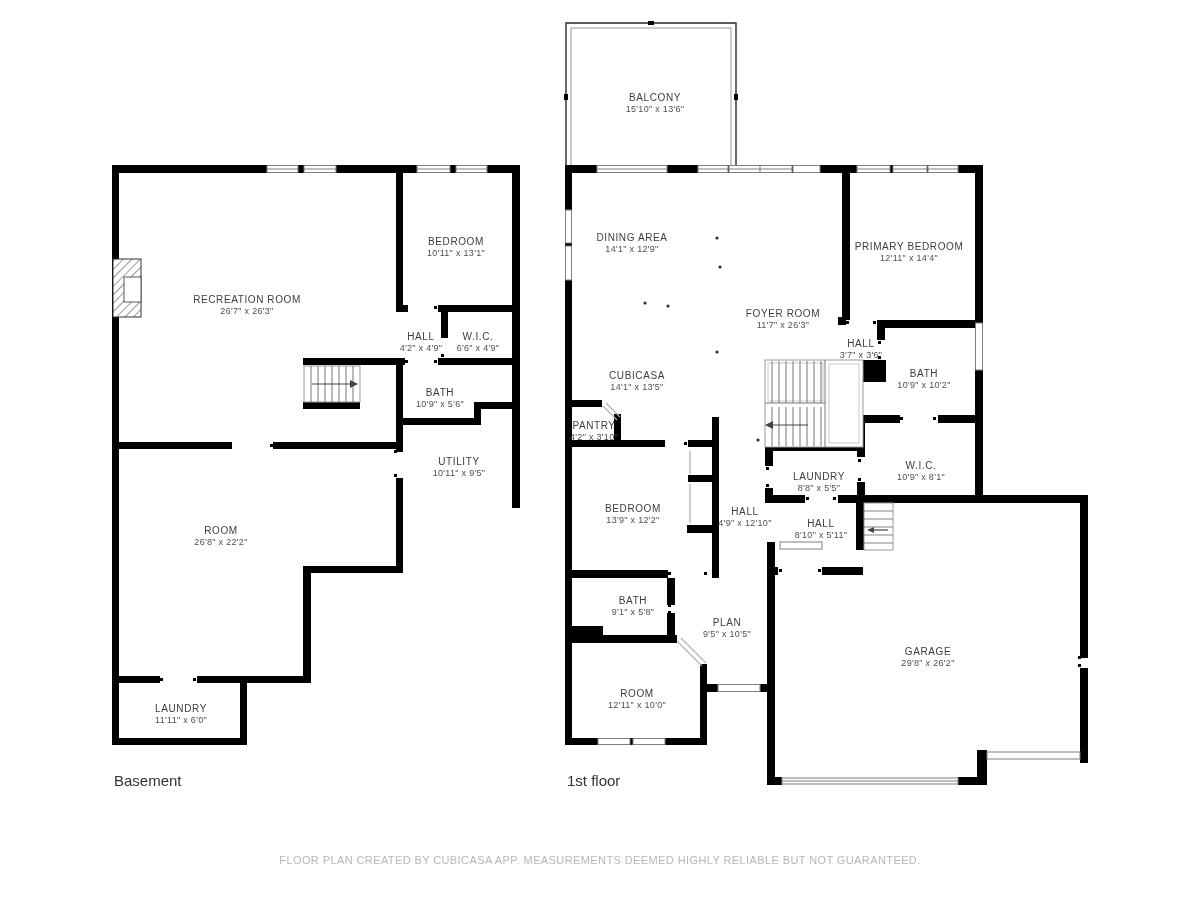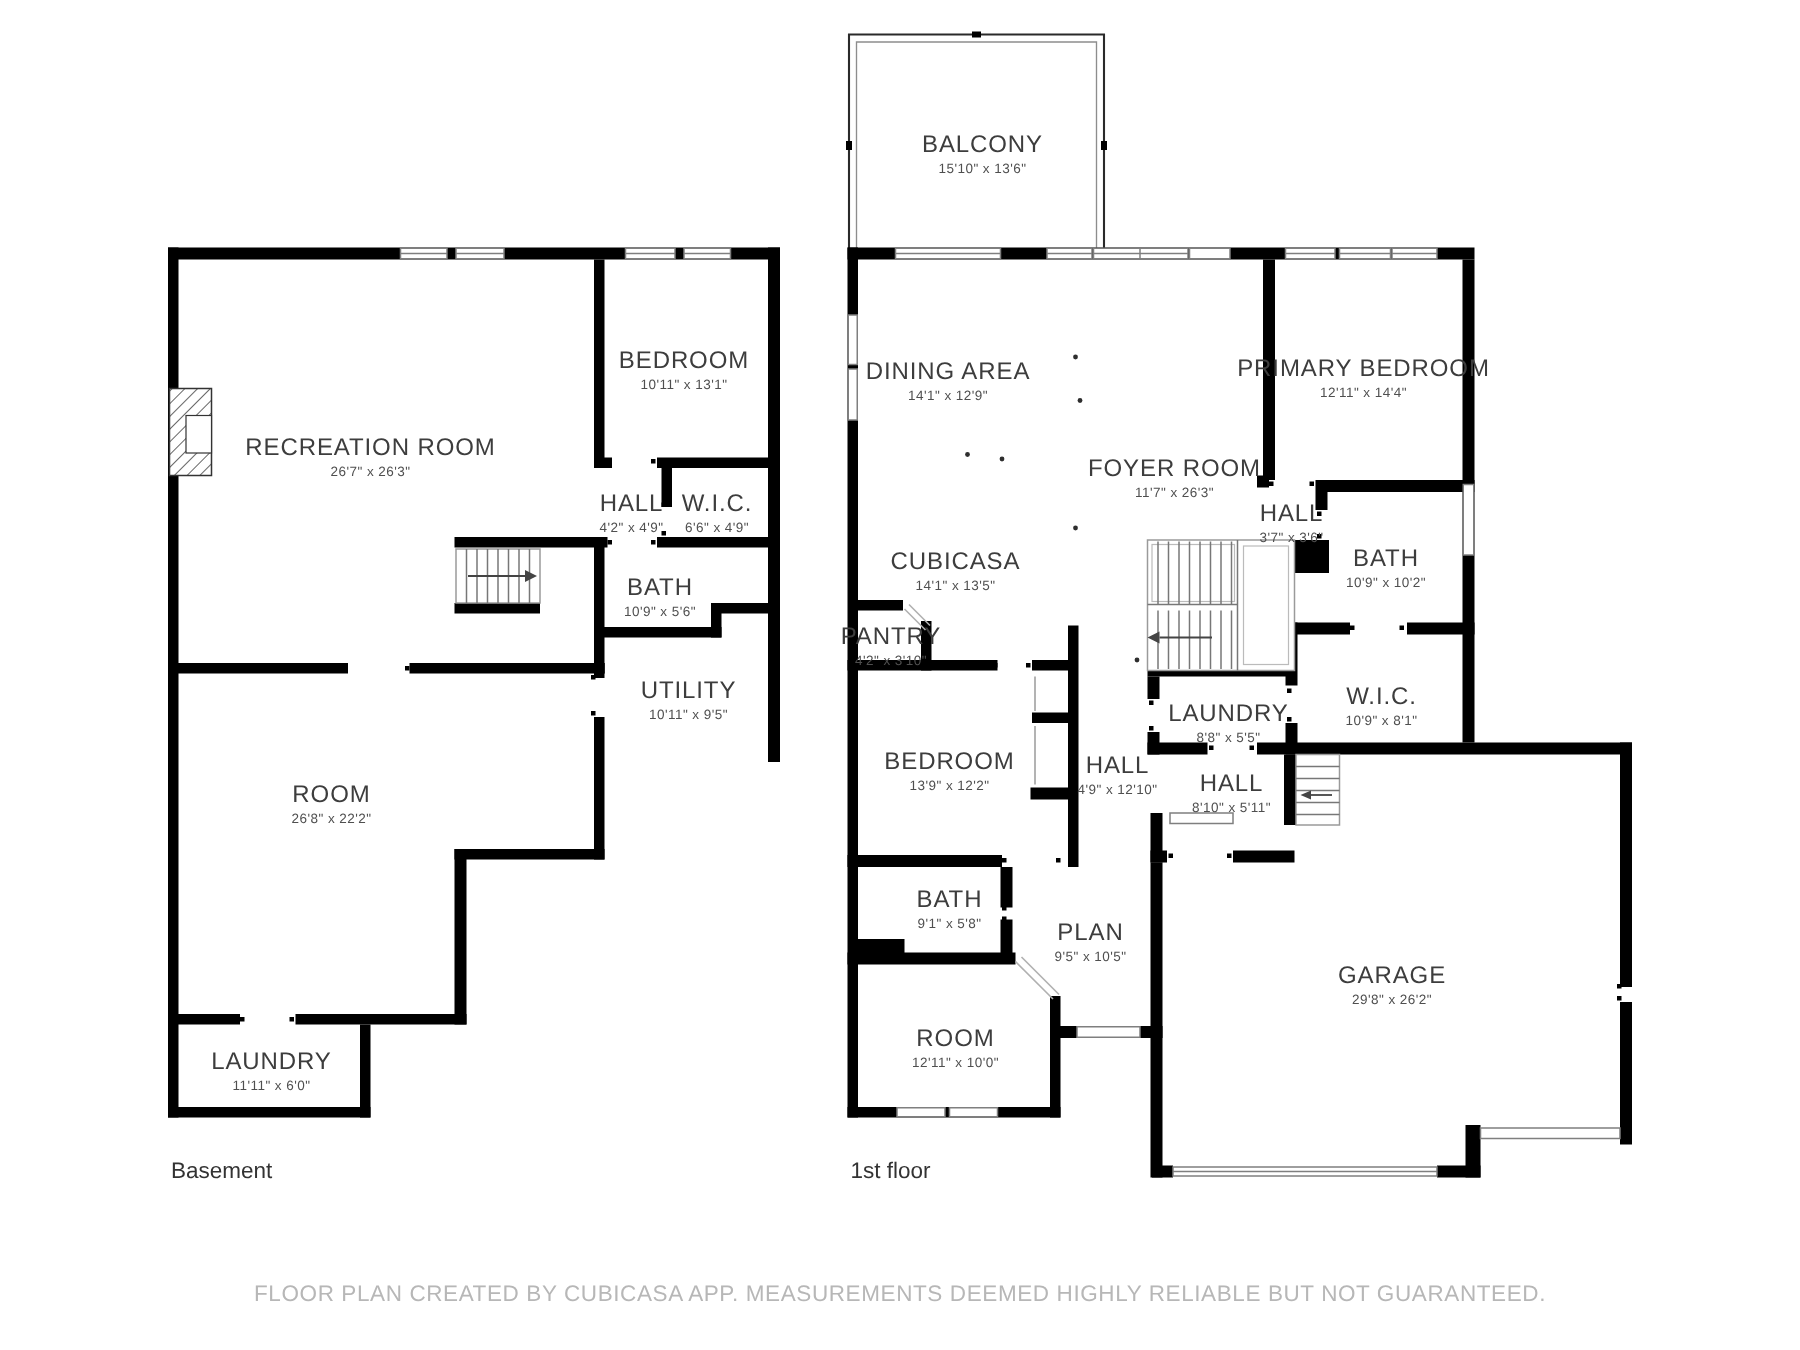--- a/index.html
+++ b/index.html
@@ -1,24 +1,24 @@
 <!DOCTYPE html>
 <html><head>
 <meta charset="utf-8">
 <style>
   html,body{margin:0;padding:0;background:#fff;}
   #canvas{position:relative;width:1200px;height:900px;background:#fff;overflow:hidden;
           font-family:"Liberation Sans","DejaVu Sans",sans-serif;}
   #plan-svg{position:absolute;left:0;top:0;}
   .room-label{position:absolute;transform:translate(-50%,-50%);text-align:center;white-space:nowrap;z-index:5;}
-  .room-name{display:block;font-size:16px;letter-spacing:.6px;color:#3d3d3d;}
+  .room-name{display:block;font-size:10px;letter-spacing:.6px;color:#3d3d3d;}
   .room-dims{display:block;font-size:9px;margin-top:1px;letter-spacing:.3px;color:#4f4f4f;}
   .floor-caption{position:absolute;font-size:15px;color:#333;z-index:5;}
   #footer-disclaimer{position:absolute;left:0;top:854px;width:100%;text-align:center;
-          font-size:15px;letter-spacing:.4px;color:#b7b7b7;z-index:5;}
+          font-size:11px;letter-spacing:.4px;color:#b7b7b7;z-index:5;}
 </style>
 </head>
 <body>
 
 <div id="canvas">
 
 <svg id="plan-svg" width="1200" height="900" viewBox="0 0 1200 900" xmlns="http://www.w3.org/2000/svg">
   <defs>
     <pattern id="hatch" patternUnits="userSpaceOnUse" width="6" height="6" patternTransform="rotate(45)">
       <rect width="6" height="6" fill="#ffffff"></rect>
@@ -304,21 +304,21 @@
 </div>
 <div class="room-label" style="left:181px;top:714px">
   <span class="room-name">LAUNDRY</span>
   <span class="room-dims">11'11" x 6'0"</span>
 </div>
 
 <div class="room-label" style="left:655px;top:103px">
   <span class="room-name">BALCONY</span>
   <span class="room-dims">15'10" x 13'6"</span>
 </div>
-<div class="room-label" style="left:632px;top:254px">
+<div class="room-label" style="left:632px;top:243px">
   <span class="room-name">DINING AREA</span>
   <span class="room-dims">14'1" x 12'9"</span>
 </div>
 <div class="room-label" style="left:909px;top:252px">
   <span class="room-name">PRIMARY BEDROOM</span>
   <span class="room-dims">12'11" x 14'4"</span>
 </div>
 <div class="room-label" style="left:783px;top:319px">
   <span class="room-name">FOYER ROOM</span>
   <span class="room-dims">11'7" x 26'3"</span>

